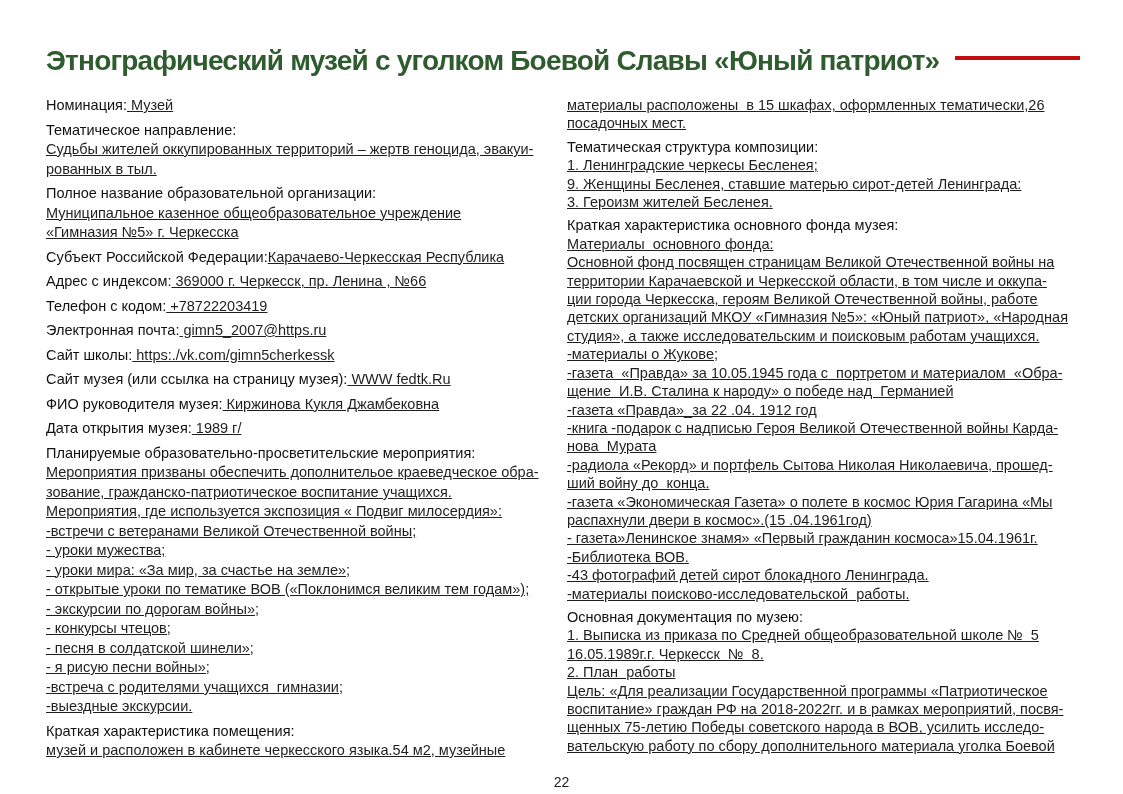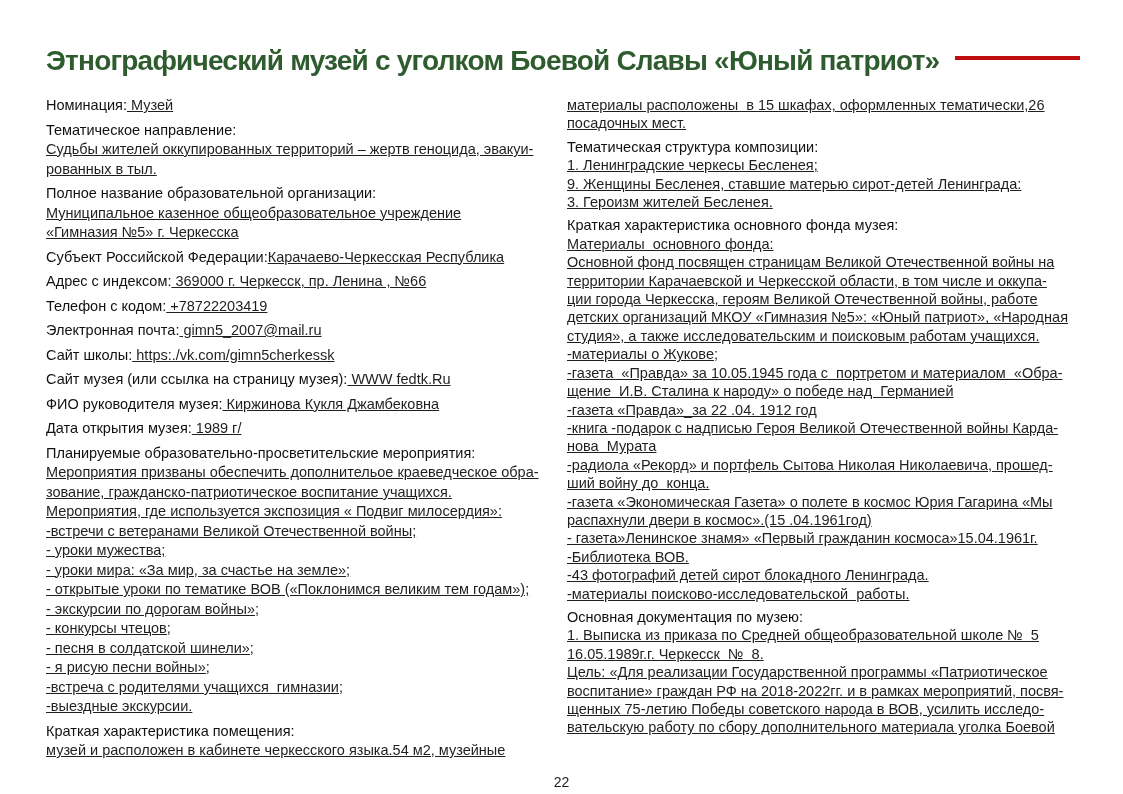--- a/index.html
+++ b/index.html
@@ -85,21 +85,21 @@
             <div class="line">«Гимназия №5» г. Черкесска</div>
           </div>
       </div>
 
       <p class="block kv"><span class="lbl">Субъект Российской Федерации:</span><span class="val">Карачаево-Черкесская Республика</span></p>
 
       <p class="block kv"><span class="lbl">Адрес с индексом:</span><span class="val"> 369000 г. Черкесск, пр. Ленина , №66</span></p>
 
       <p class="block kv"><span class="lbl">Телефон с кодом:</span><span class="val"> +78722203419</span></p>
 
-      <p class="block kv"><span class="lbl">Электронная почта:</span><span class="val"> gimn5_2007@mail.ru</span></p>
+      <p class="block kv"><span class="lbl">Электронная почта:</span><span class="val"> gimn5_2007@https.ru</span></p>
 
       <p class="block kv"><span class="lbl">Сайт школы:</span><span class="val"> https:./vk.com/gimn5cherkessk</span></p>
 
       <p class="block kv"><span class="lbl">Сайт музея (или ссылка на страницу музея):</span><span class="val"> WWW fedtk.Ru</span></p>
 
       <p class="block kv"><span class="lbl">ФИО руководителя музея:</span><span class="val"> Киржинова Кукля Джамбековна</span></p>
 
       <p class="block kv"><span class="lbl">Дата открытия музея:</span><span class="val"> 1989 г/</span></p>
 
       <div class="block">
@@ -172,20 +172,21 @@
             <div class="line">-43 фотографий детей сирот блокадного Ленинграда.</div>
             <div class="line">-материалы поисково-исследовательской  работы.</div>
           </div>
       </div>
 
       <div class="block">
         <div class="lbl">Основная документация по музею:</div>
         <div class="lines">
             <div class="line">1. Выписка из приказа по Средней общеобразовательной школе №  5</div>
             <div class="line">16.05.1989г.г. Черкесск  №  8.</div>
+            <div class="line">2. План  работы</div>
             <div class="line">Цель: «Для реализации Государственной программы «Патриотическое</div>
             <div class="line">воспитание» граждан РФ на 2018-2022гг. и в рамках мероприятий, посвя-</div>
             <div class="line">щенных 75-летию Победы советского народа в ВОВ, усилить исследо-</div>
             <div class="line">вательскую работу по сбору дополнительного материала уголка Боевой</div>
           </div>
       </div>
 
     </section>
 
   </div>

